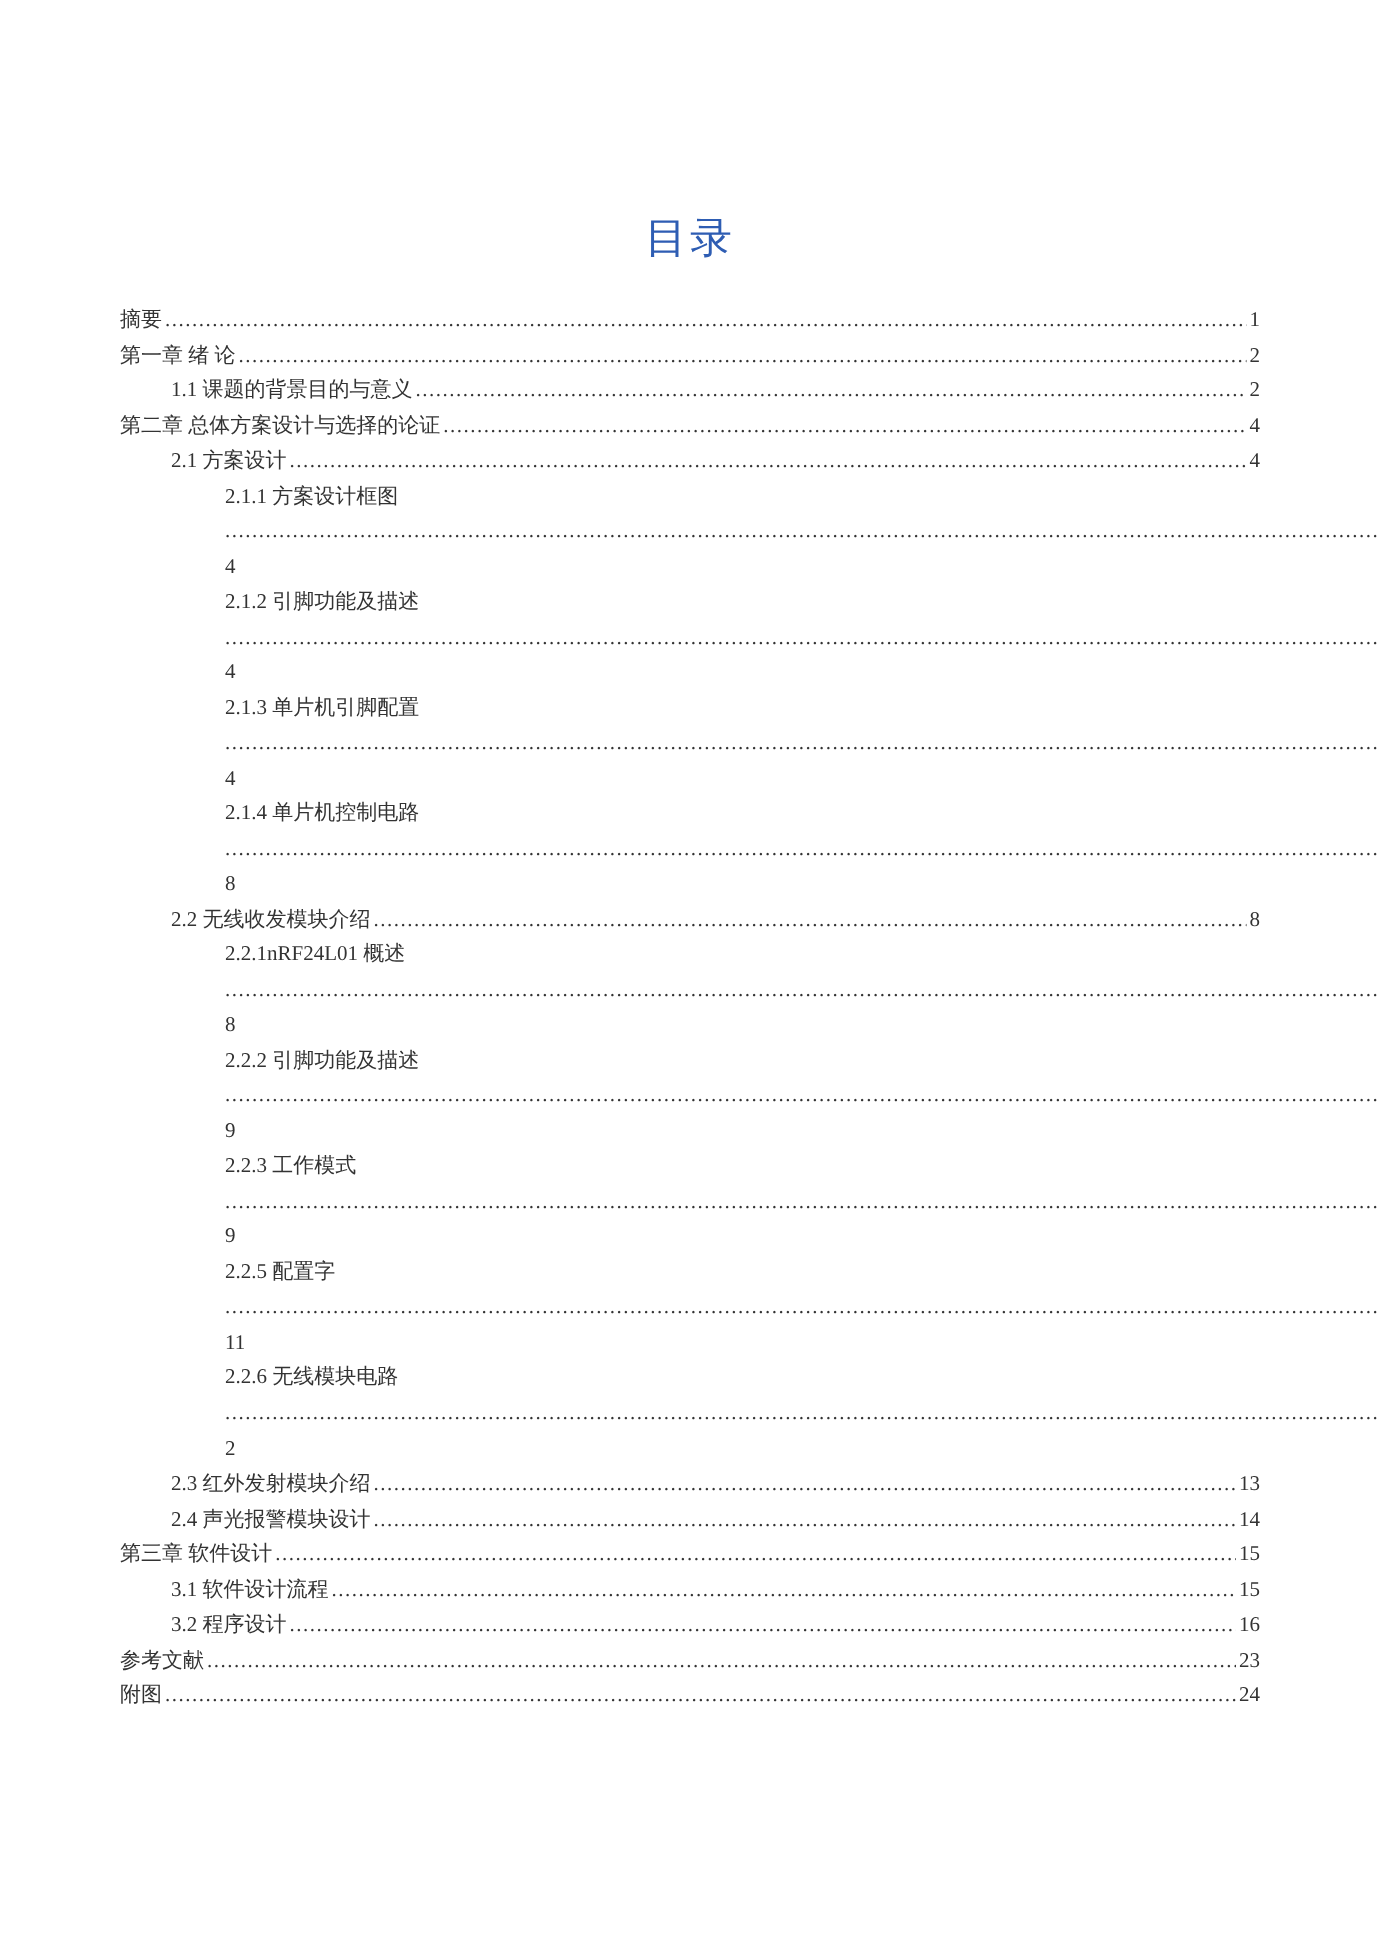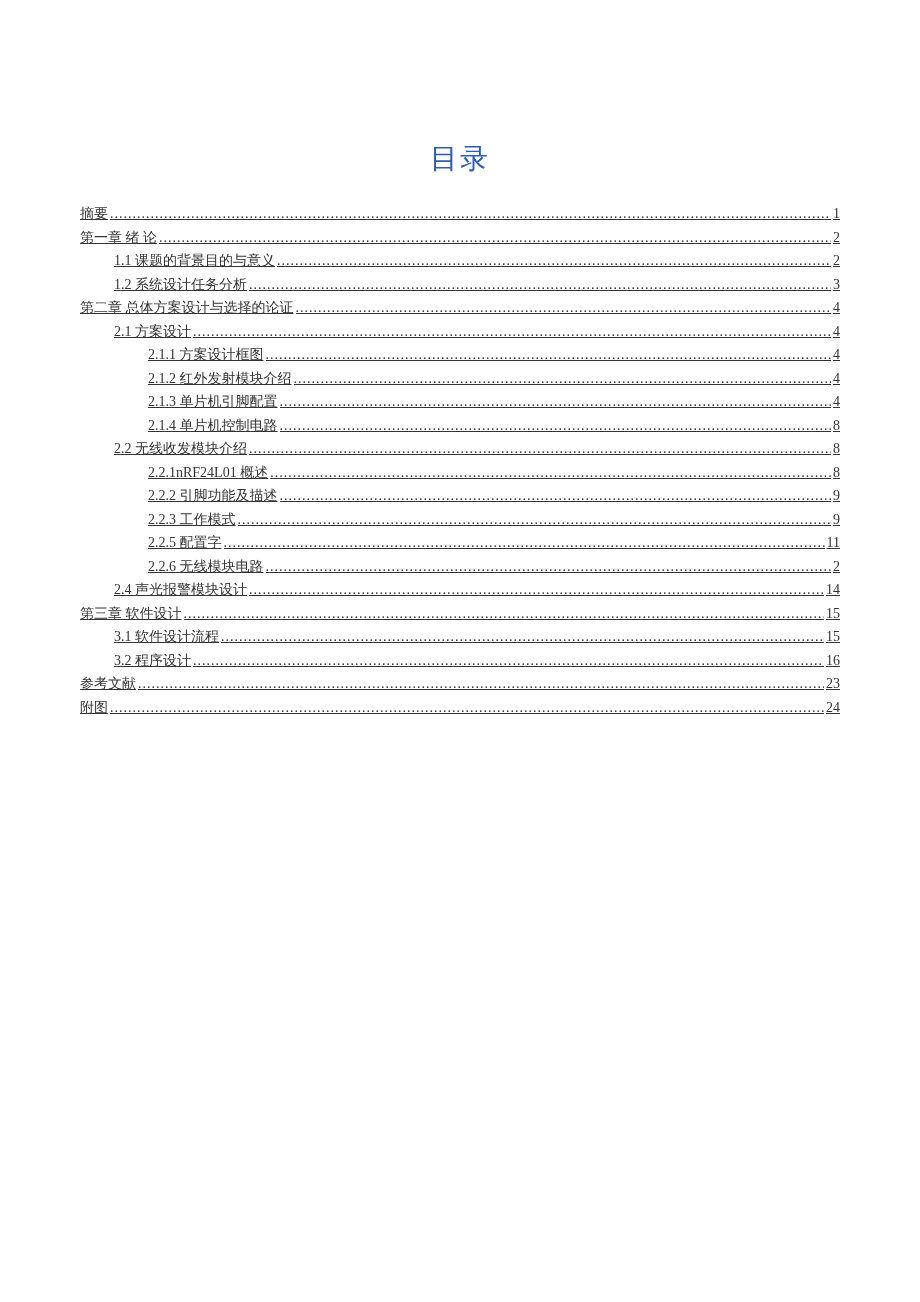--- a/index.html
+++ b/index.html
@@ -21,38 +21,37 @@
     }
     .toc {
       font-size: 14px;
       line-height: 1.68;
       color: #333;
     }
     .toc-row {
       display: flex;
       align-items: baseline;
       white-space: nowrap;
-      text-decoration: underline;
     }
     .toc-label { flex: 0 0 auto; }
     .toc-dots {
       flex: 1 1 auto;
       overflow: hidden;
       margin: 0 2px;
     }
     .toc-dots::before {
       content: "....................................................................................................................................................................................................................................................";
       letter-spacing: 1px;
       color: #333;
       display: block;
     }
     .toc-page { flex: 0 0 auto; }
     .i0 { padding-left: 0; }
     .i1 { padding-left: 34px; justify-content: space-between; }
-    .i2 { padding-left: 68px; }
+    .i2 { padding-left: 68px; flex-direction: column; }
   </style>
 </head>
 <body>
 
 <h1 class="title">目录</h1>
 
 <div class="toc" id="toc">
     <div class="toc-row i0">
       <span class="toc-label">摘要</span>
       <span class="toc-dots"></span>
@@ -61,42 +60,37 @@
     <div class="toc-row i0">
       <span class="toc-label">第一章      绪 论</span>
       <span class="toc-dots"></span>
       <span class="toc-page">2</span>
     </div>
     <div class="toc-row i1">
       <span class="toc-label">1.1 课题的背景目的与意义</span>
       <span class="toc-dots"></span>
       <span class="toc-page">2</span>
     </div>
-    <div class="toc-row i1">
-      <span class="toc-label">1.2 系统设计任务分析</span>
-      <span class="toc-dots"></span>
-      <span class="toc-page">3</span>
-    </div>
     <div class="toc-row i0">
       <span class="toc-label">第二章  总体方案设计与选择的论证</span>
       <span class="toc-dots"></span>
       <span class="toc-page">4</span>
     </div>
     <div class="toc-row i1">
       <span class="toc-label">2.1  方案设计</span>
       <span class="toc-dots"></span>
       <span class="toc-page">4</span>
     </div>
     <div class="toc-row i2">
       <span class="toc-label">2.1.1  方案设计框图</span>
       <span class="toc-dots"></span>
       <span class="toc-page">4</span>
     </div>
     <div class="toc-row i2">
-      <span class="toc-label">2.1.2 红外发射模块介绍</span>
+      <span class="toc-label">2.1.2 引脚功能及描述</span>
       <span class="toc-dots"></span>
       <span class="toc-page">4</span>
     </div>
     <div class="toc-row i2">
       <span class="toc-label">2.1.3 单片机引脚配置</span>
       <span class="toc-dots"></span>
       <span class="toc-page">4</span>
     </div>
     <div class="toc-row i2">
       <span class="toc-label">2.1.4 单片机控制电路</span>
@@ -127,20 +121,25 @@
       <span class="toc-label">2.2.5 配置字</span>
       <span class="toc-dots"></span>
       <span class="toc-page">11</span>
     </div>
     <div class="toc-row i2">
       <span class="toc-label">2.2.6 无线模块电路</span>
       <span class="toc-dots"></span>
       <span class="toc-page">2</span>
     </div>
     <div class="toc-row i1">
+      <span class="toc-label">2.3 红外发射模块介绍</span>
+      <span class="toc-dots"></span>
+      <span class="toc-page">13</span>
+    </div>
+    <div class="toc-row i1">
       <span class="toc-label">2.4  声光报警模块设计</span>
       <span class="toc-dots"></span>
       <span class="toc-page">14</span>
     </div>
     <div class="toc-row i0">
       <span class="toc-label">第三章      软件设计</span>
       <span class="toc-dots"></span>
       <span class="toc-page">15</span>
     </div>
     <div class="toc-row i1">

